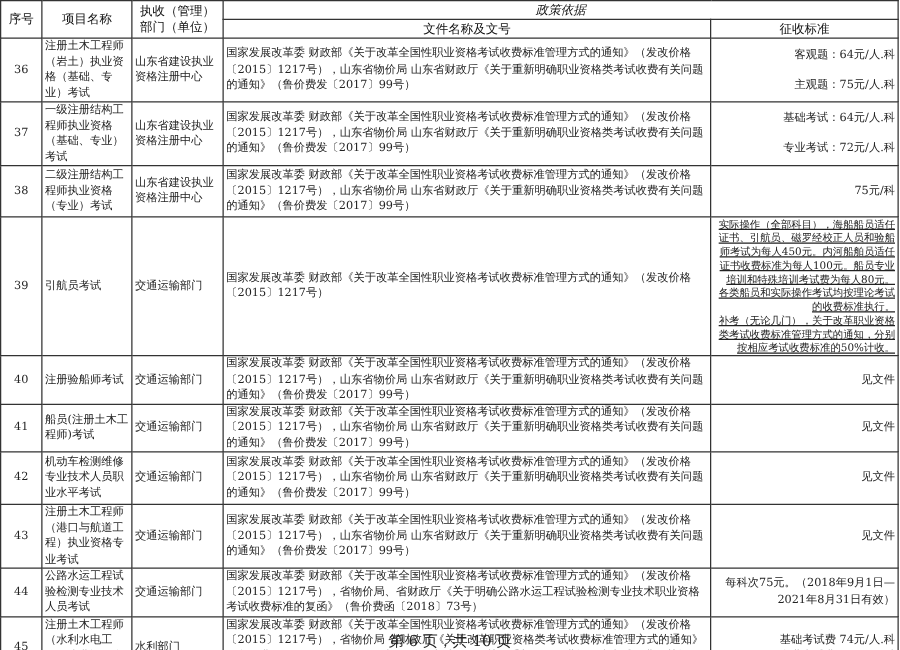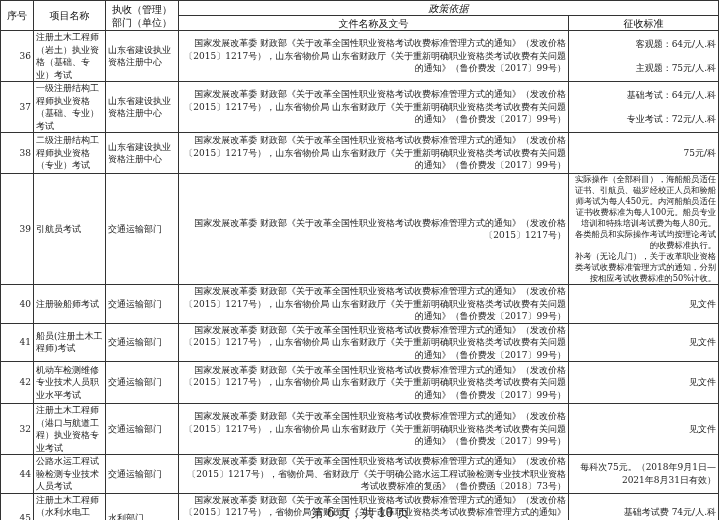--- a/index.html
+++ b/index.html
@@ -6,29 +6,29 @@
   body { width:720px; height:520px; position:relative; overflow:hidden;
          font-family:"DejaVu Serif","Liberation Serif",serif; color:#222; }
   table.doc { position:absolute; left:0; top:0; width:718px; border-collapse:collapse;
               table-layout:fixed; font-size:9px; line-height:12.5px; }
   table.doc td, table.doc th { border:1px solid #333; padding:0 2px; vertical-align:middle;
               overflow:hidden; font-weight:normal; }
   .hdr th { font-family:"DejaVu Sans","Liberation Sans",sans-serif; font-size:10px; line-height:13px;
             text-align:center; color:#111; }
   th.h-policy { height:14px;font-style:italic; }
   th.h-sub { height:14px;margin-top:16px; }
-  td.num { text-align:right; }
+  td.num { text-align:center; }
   td.name, td.dept { text-align:left; }
-  td.doctext { text-align:right; vertical-align:top; padding-top:1px; }
+  td.doctext { text-align:left; vertical-align:top; padding-top:1px; }
   td.std { text-align:right; }
   .std-line { display:block; }
   .std-gap { display:block; height:12px; }
   .footer { position:absolute; left:0; width:720px; top:505px; text-align:center;
             font-family:"DejaVu Serif","Liberation Serif",serif; font-size:12px; color:#222; }
-  td.small { font-size:8.3px; line-height:11px; vertical-align:top; }
+  td.small { font-size:8.3px; line-height:11px; vertical-align:top;text-decoration:underline; }
 </style>
 </head>
 <body>
 
 <table class="doc">
   <colgroup>
     <col style="width:33px">
     <col style="width:72px">
     <col style="width:73px">
     <col style="width:390px">
@@ -110,21 +110,21 @@
     <tr style="height:42px">
       <td class="num">42</td>
       <td class="name">机动车检测维修专业技术人员职业水平考试</td>
       <td class="dept">交通运输部门</td>
       <td class="doctext">国家发展改革委 财政部《关于改革全国性职业资格考试收费标准管理方式的通知》（发改价格〔2015〕1217号），山东省物价局 山东省财政厅《关于重新明确职业资格类考试收费有关问题的通知》（鲁价费发〔2017〕99号）</td>
       <td class="std">
         <span class="std-line">见文件</span>
       </td>
     </tr>
     <tr style="height:39px">
-      <td class="num">32</td>
+      <td class="num">43</td>
       <td class="name">注册土木工程师（港口与航道工程）执业资格专业考试</td>
       <td class="dept">交通运输部门</td>
       <td class="doctext">国家发展改革委 财政部《关于改革全国性职业资格考试收费标准管理方式的通知》（发改价格〔2015〕1217号），山东省物价局 山东省财政厅《关于重新明确职业资格类考试收费有关问题的通知》（鲁价费发〔2017〕99号）</td>
       <td class="std">
         <span class="std-line">见文件</span>
       </td>
     </tr>
     <tr style="height:30px">
       <td class="num">44</td>
       <td class="name">公路水运工程试验检测专业技术人员考试</td>

